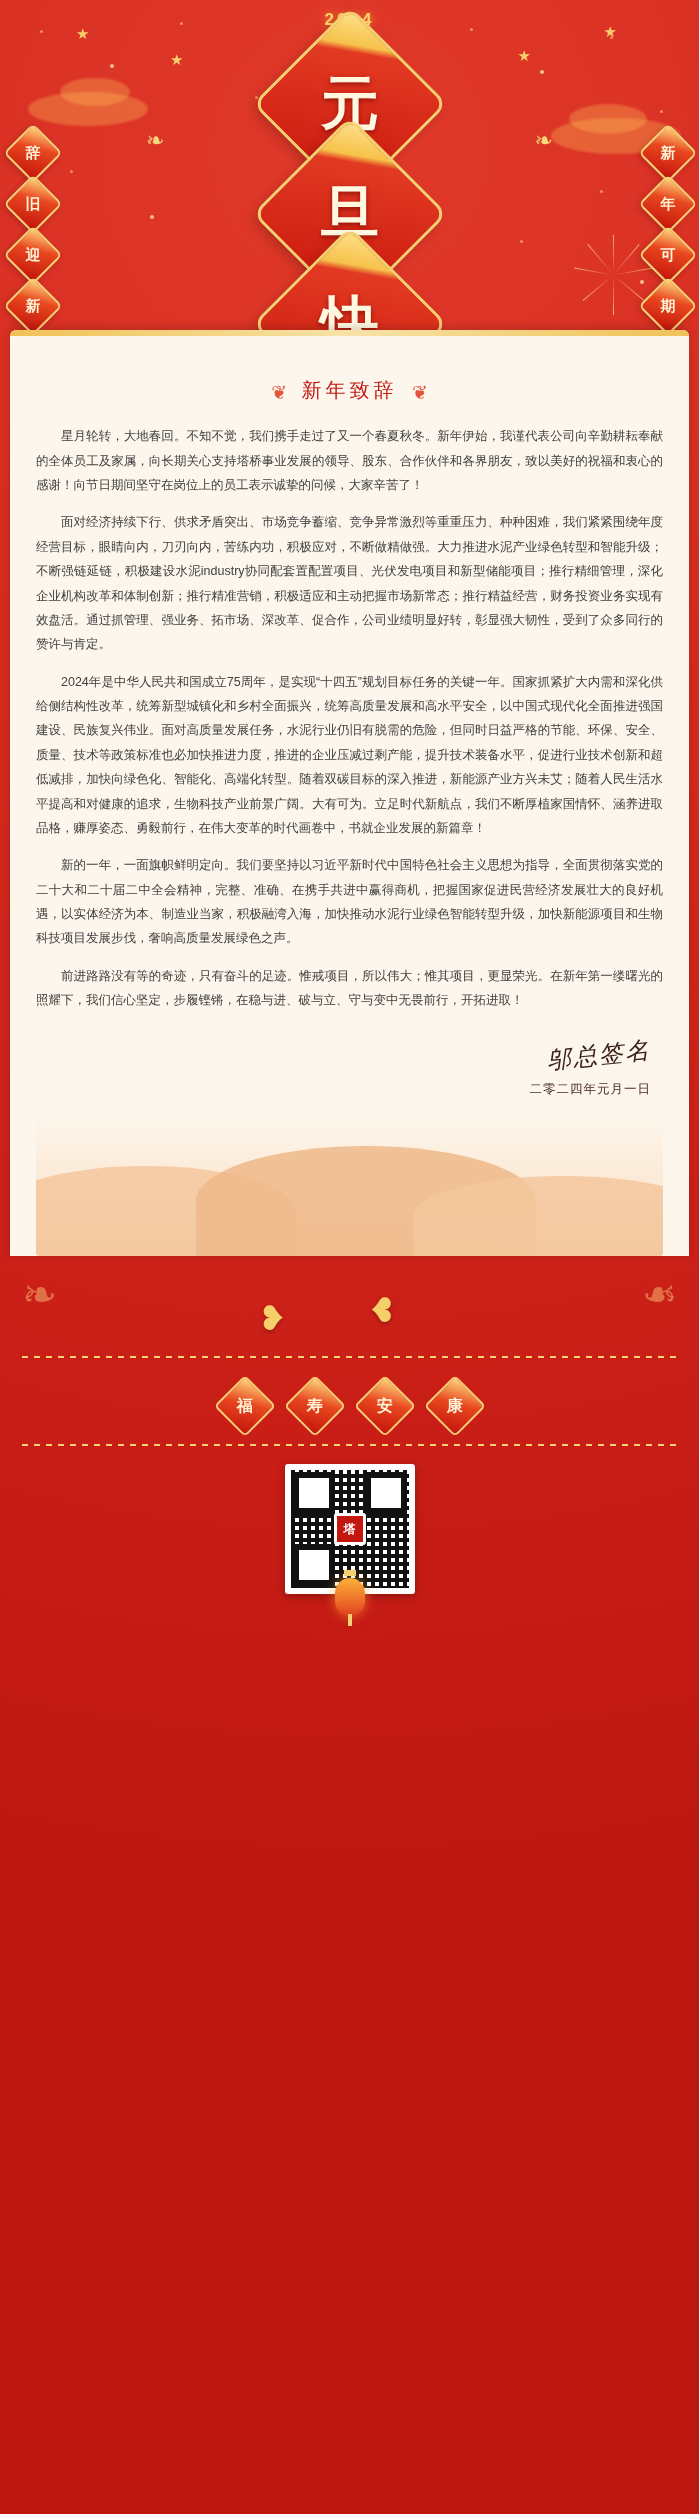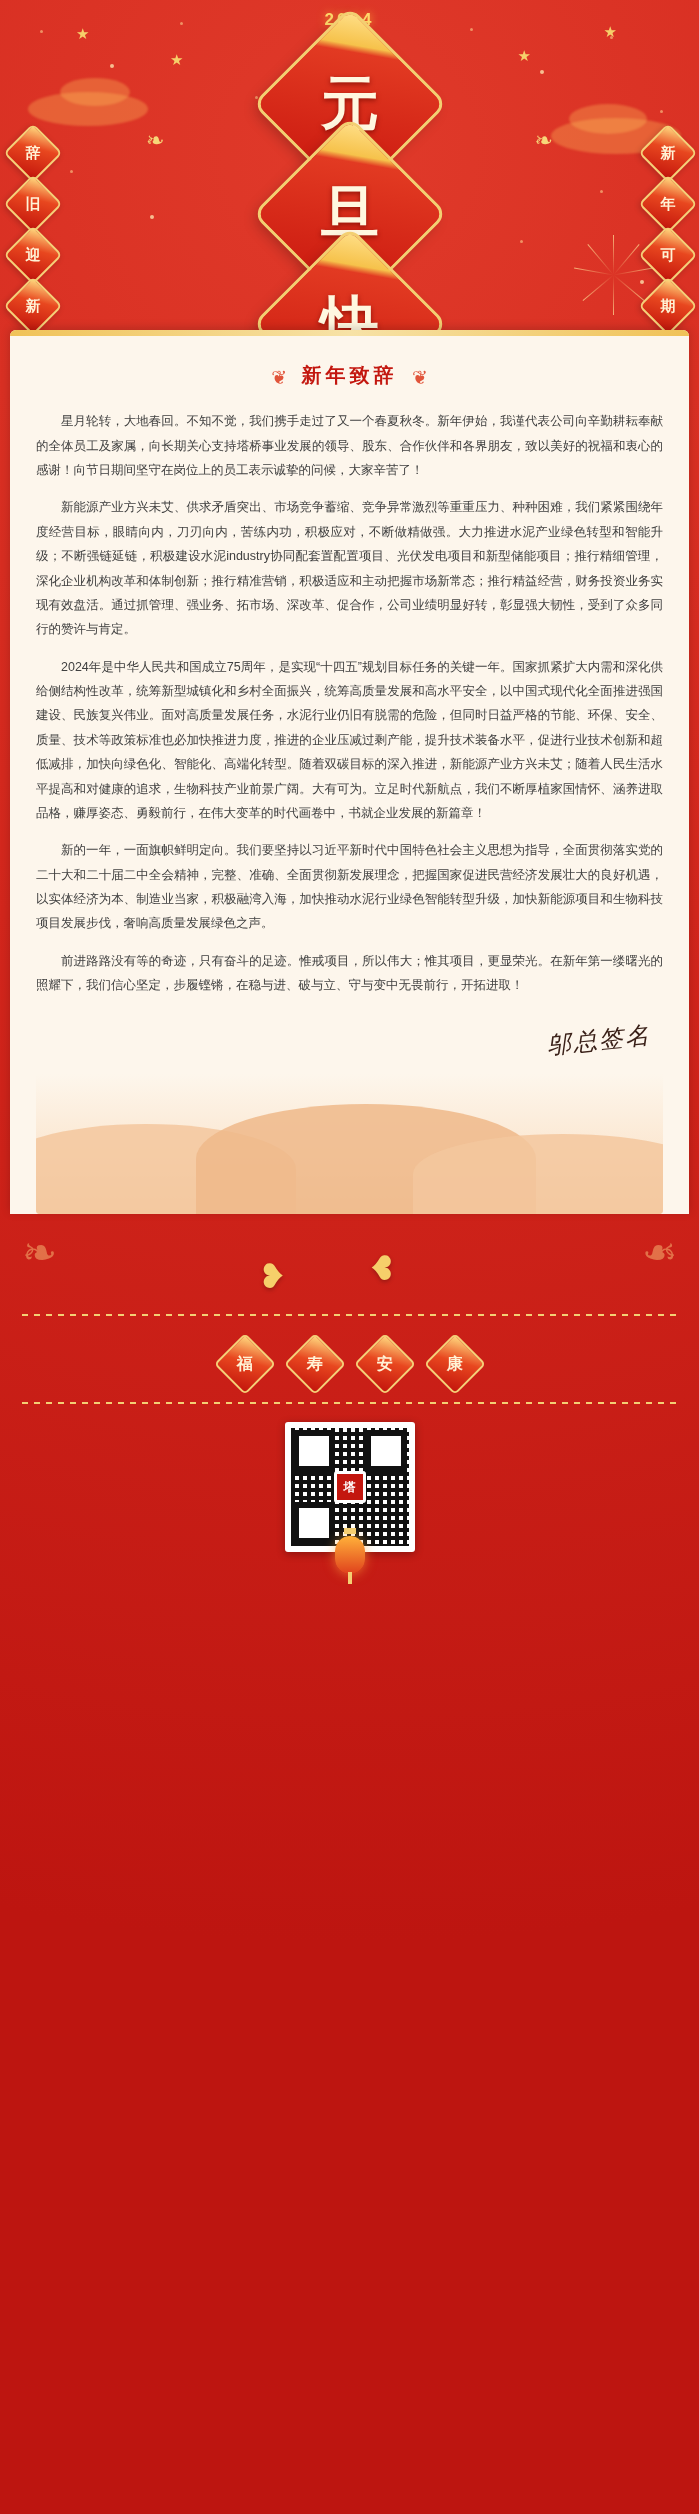--- a/index.html
+++ b/index.html
@@ -78,23 +78,24 @@
     border-radius:6px 6px 0 0;padding:28px 26px 0 26px;
     box-shadow:0 -2px 10px rgba(0,0,0,.18);
   }
   .card::before{
     content:"";position:absolute;left:0;right:0;top:0;height:6px;
     background:linear-gradient(90deg,#f0c257,#f7e2a6,#f0c257);
     border-radius:6px 6px 0 0;
   }
   .title-wrap{text-align:center;margin:4px 0 20px 0;position:relative;}
   .title{
-    display:inline-block;font-size:20px;font-weight:bold;color:#c3170f;
+    display:inline-block;font-size:20px;font-weight:normal;color:#c3170f;
     letter-spacing:4px;font-family:"DejaVu Serif","Liberation Serif",serif;
     padding:0 10px;
+    margin-top:15px;
   }
   .title-wrap .bird{color:#e1543a;font-size:19px;vertical-align:middle;}
   p.para{
     margin:0 0 13px 0;text-indent:2em;font-size:12.5px;line-height:1.95;
     color:#404040;text-align:justify;
   }
   .sign{margin-top:26px;text-align:right;padding-right:12px;}
   .sign .hand{
     font-family:"DejaVu Serif","Liberation Serif",serif;
     font-size:24px;color:#3a2018;font-style:italic;letter-spacing:2px;
@@ -248,27 +249,28 @@
 
   <div class="card">
 
     <div class="title-wrap">
       <span class="bird">❦</span>
       <span class="title">新年致辞</span>
       <span class="bird">❦</span>
     </div>
 
     <p class="para">星月轮转，大地春回。不知不觉，我们携手走过了又一个春夏秋冬。新年伊始，我谨代表公司向辛勤耕耘奉献的全体员工及家属，向长期关心支持塔桥事业发展的领导、股东、合作伙伴和各界朋友，致以美好的祝福和衷心的感谢！向节日期间坚守在岗位上的员工表示诚挚的问候，大家辛苦了！</p>
-    <p class="para">新能源产业方兴未艾、供求矛盾突出、市场竞争蓄缩、竞争异常激烈等重重压力、种种困难，我们紧紧围绕年度经营目标，眼睛向内，刀刃向内，苦练内功，积极应对，不断做精做强。大力推进水泥产业绿色转型和智能升级；不断强链延链，积极建设水泥industry协同配套置配置项目、光伏发电项目和新型储能项目；推行精细管理，深化企业机构改革和体制创新；推行精准营销，积极适应和主动把握市场新常态；推行精益经营，财务投资业务实现有效盘活。通过抓管理、强业务、拓市场、深改革、促合作，公司业绩明显好转，彰显强大韧性，受到了众多同行的赞许与肯定。</p>
+    <p class="para">面对经济持续下行、供求矛盾突出、市场竞争蓄缩、竞争异常激烈等重重压力、种种困难，我们紧紧围绕年度经营目标，眼睛向内，刀刃向内，苦练内功，积极应对，不断做精做强。大力推进水泥产业绿色转型和智能升级；不断强链延链，积极建设水泥industry协同配套置配置项目、光伏发电项目和新型储能项目；推行精细管理，深化企业机构改革和体制创新；推行精准营销，积极适应和主动把握市场新常态；推行精益经营，财务投资业务实现有效盘活。通过抓管理、强业务、拓市场、深改革、促合作，公司业绩明显好转，彰显强大韧性，受到了众多同行的赞许与肯定。</p>
     <p class="para">2024年是中华人民共和国成立75周年，是实现“十四五”规划目标任务的关键一年。国家抓紧扩大内需和深化供给侧结构性改革，统筹新型城镇化和乡村全面振兴，统筹高质量发展和高水平安全，以中国式现代化全面推进强国建设、民族复兴伟业。面对高质量发展任务，水泥行业仍旧有脱需的危险，但同时日益严格的节能、环保、安全、质量、技术等政策标准也必加快推进力度，推进的企业压减过剩产能，提升技术装备水平，促进行业技术创新和超低减排，加快向绿色化、智能化、高端化转型。随着双碳目标的深入推进，新能源产业方兴未艾；随着人民生活水平提高和对健康的追求，生物科技产业前景广阔。大有可为。立足时代新航点，我们不断厚植家国情怀、涵养进取品格，赚厚姿态、勇毅前行，在伟大变革的时代画卷中，书就企业发展的新篇章！</p>
-    <p class="para">新的一年，一面旗帜鲜明定向。我们要坚持以习近平新时代中国特色社会主义思想为指导，全面贯彻落实党的二十大和二十届二中全会精神，完整、准确、全面贯彻新发展理念，把握国家促进民营经济发展壮大的良好机遇，以实体经济为本、制造业当家，积极融湾入海，加快推动水泥行业绿色智能转型升级，加快新能源项目和生物科技项目发展步伐，奢响高质量发展绿色之声。</p>
+    <p class="para">新的一年，一面旗帜鲜明定向。我们要坚持以习近平新时代中国特色社会主义思想为指导，全面贯彻落实党的二十大和二十届二中全会精神，完整、准确、在携手共进中赢得商机，把握国家促进民营经济发展壮大的良好机遇，以实体经济为本、制造业当家，积极融湾入海，加快推动水泥行业绿色智能转型升级，加快新能源项目和生物科技项目发展步伐，奢响高质量发展绿色之声。</p>
     <p class="para">前进路路没有等的奇迹，只有奋斗的足迹。惟戒项目，所以伟大；惟其项目，更显荣光。在新年第一缕曙光的照耀下，我们信心坚定，步履铿锵，在稳与进、破与立、守与变中无畏前行，开拓进取！</p>
 
     <div class="sign">
       <div class="hand">邬总签名</div>
+      <div class="date">二零二四年元月一日</div>
     </div>
 
     <div class="card-foot">
       <div class="hill h1"></div>
       <div class="hill h2"></div>
       <div class="hill h3"></div>
     </div>
   </div>
 
   <div class="footer">

